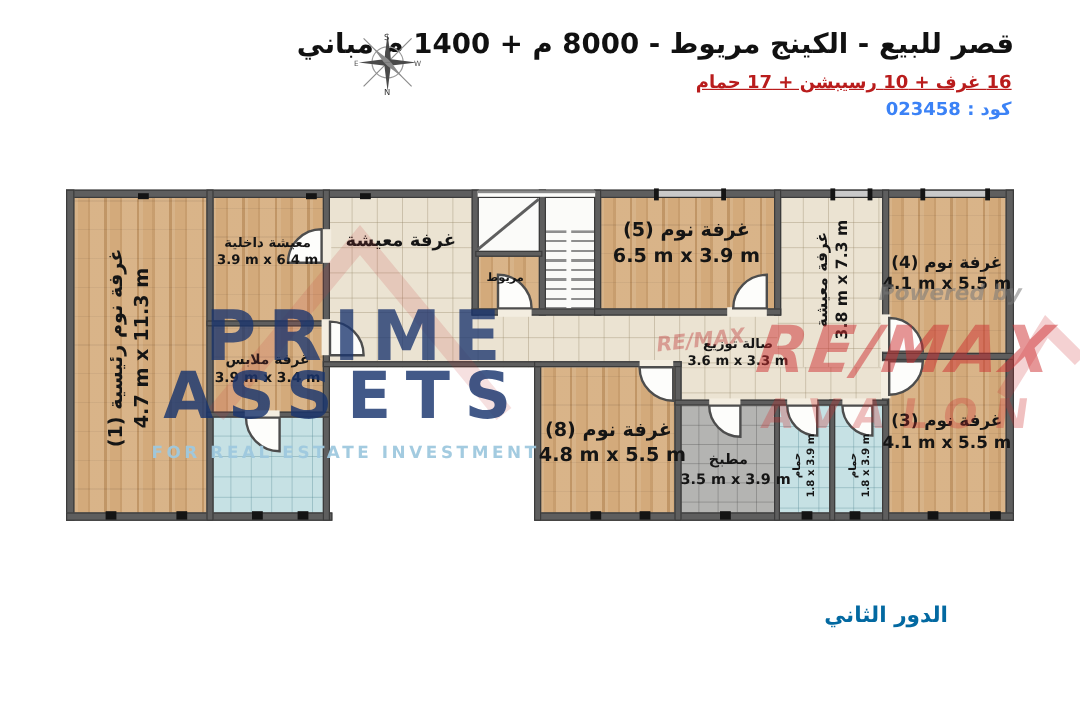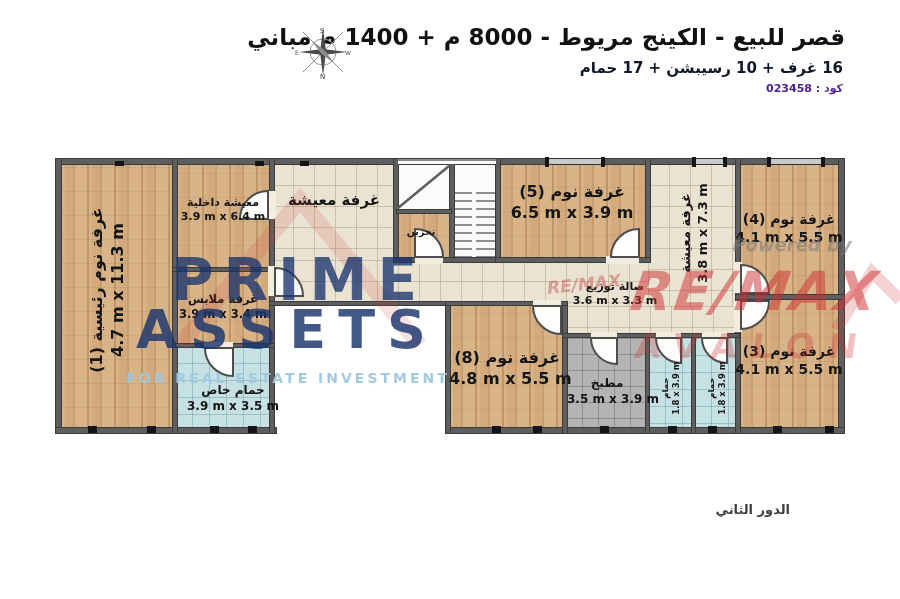--- a/index.html
+++ b/index.html
@@ -1,25 +1,25 @@
 <!DOCTYPE html>
 <html><head>
 <meta charset="utf-8">
 <style>
   html,body{margin:0;padding:0;width:900px;height:599px;background:#fff;overflow:hidden;
     font-family:"DejaVu Sans","Liberation Sans",sans-serif;}
   
   #title{position:absolute;top:24px;right:55px;width:620px;text-align:right;direction:rtl;
     font-size:23px;font-weight:bold;color:#111;}
   #subtitle{position:absolute;top:59px;right:57px;width:500px;text-align:right;direction:rtl;
-    font-size:15px;font-weight:600;color:#0f172a;}
+    font-size:15px;font-weight:600;color:#b91c1c;text-decoration:underline;}
   #code{position:absolute;top:82px;right:57px;width:300px;text-align:right;direction:rtl;
-    font-size:11px;font-weight:600;color:#4c1d95;}
+    font-size:15px;font-weight:600;color:#3b82f6;}
   #floor-label{position:absolute;top:502px;right:110px;width:260px;text-align:right;direction:rtl;
-    font-size:13px;font-weight:bold;color:#404040;}
+    font-size:18px;font-weight:bold;color:#0369a1;}
   
   #plan{position:absolute;left:55px;top:158px;width:790px;height:282px;}
   .fl{position:absolute;z-index:5;}
   .wood{background-color:#d3aa7b;background-image:
     repeating-linear-gradient(90deg, rgba(120,70,20,.20) 0 2px, rgba(255,255,255,.10) 2px 5px, rgba(0,0,0,0) 5px 13px, rgba(120,70,20,.12) 13px 15px, rgba(255,240,220,.14) 15px 27px),
     repeating-linear-gradient(0deg, rgba(0,0,0,.06) 0 1px, transparent 1px 24px);}
   .tile{background-color:#ebe3d2;background-image:
     linear-gradient(rgba(150,135,105,.38) 1px, transparent 1px),
     linear-gradient(90deg, rgba(150,135,105,.38) 1px, transparent 1px);
     background-size:21px 21px;}
@@ -194,29 +194,25 @@
     <span class="dm" dir="ltr">4.7 m x 11.3 m</span>
   </div>
   <div class="rl" style="left:118px;top:38px;width:100px;font-size:11px;">
     <span class="nm" dir="rtl">معيشة داخلية</span>
     <span class="dm" dir="ltr">3.9 m x 6.4 m</span>
   </div>
   <div class="rl" style="left:118px;top:134px;width:100px;font-size:11.5px;">
     <span class="nm" dir="rtl">غرفة ملابس</span>
     <span class="dm" dir="ltr">3.9 m x 3.4 m</span>
   </div>
-  <div class="rl" style="left:122px;top:225px;width:112px;font-size:12px;">
-    <span class="nm" dir="rtl">حمام خاص</span>
-    <span class="dm" dir="ltr">3.9 m x 3.5 m</span>
-  </div>
   <div class="rl" style="left:218px;top:33px;width:122px;font-size:15px;">
     <span class="nm" dir="rtl">غرفة معيشة</span>
   </div>
   <div class="rl" style="left:336px;top:68px;width:60px;font-size:9.5px;">
-    <span class="nm" dir="rtl">تخزين</span>
+    <span class="nm" dir="rtl">مريوط</span>
   </div>
   <div class="rl" style="left:442px;top:24px;width:150px;font-size:16px;">
     <span class="nm" dir="rtl">غرفة نوم (5)</span>
     <span class="dm" dir="ltr">6.5 m x 3.9 m</span>
   </div>
   <div class="rl vert" style="left:555px;top:58px;width:170px;height:34px;font-size:13px;">
     <span class="nm" dir="rtl">غرفة معيشة</span>
     <span class="dm" dir="ltr">3.8 m x 7.3 m</span>
   </div>
   <div class="rl" style="left:490px;top:122px;width:140px;font-size:11px;">

